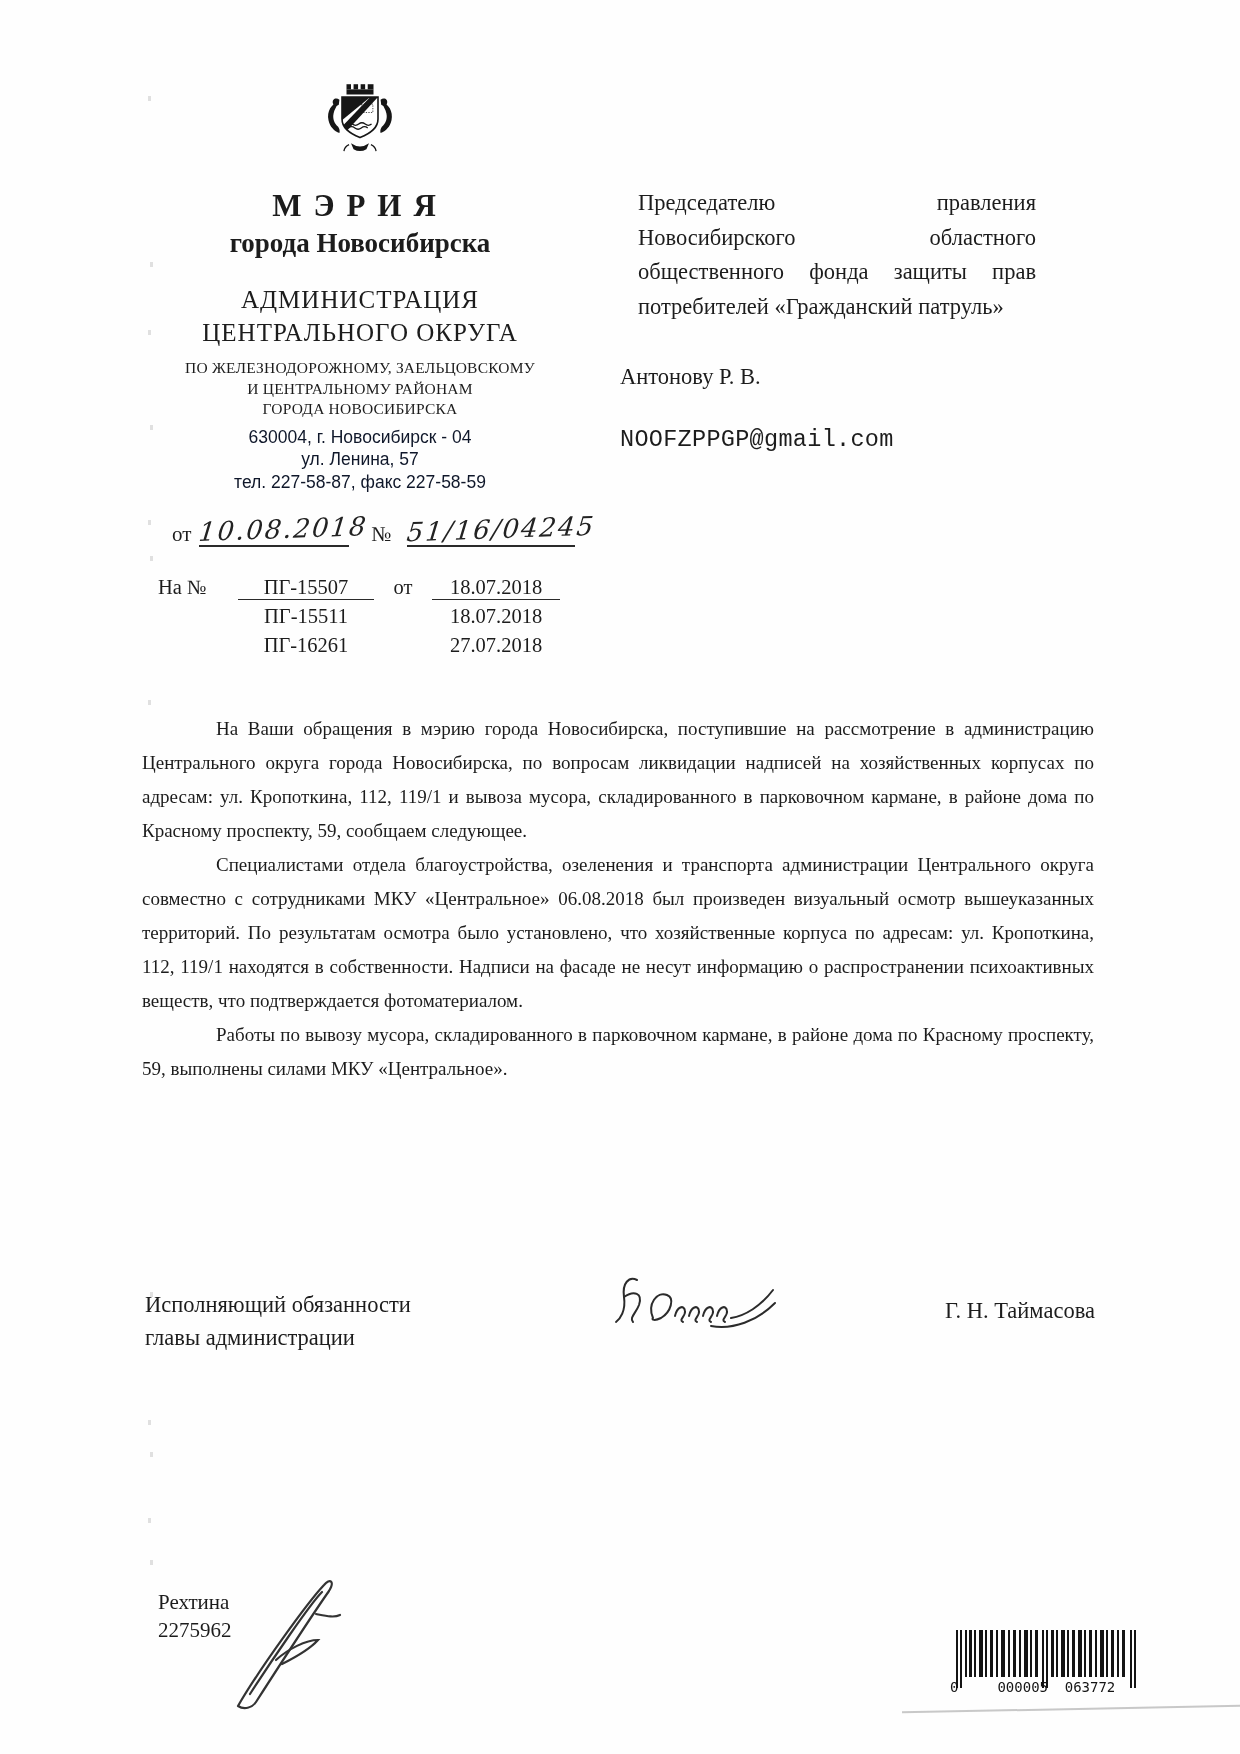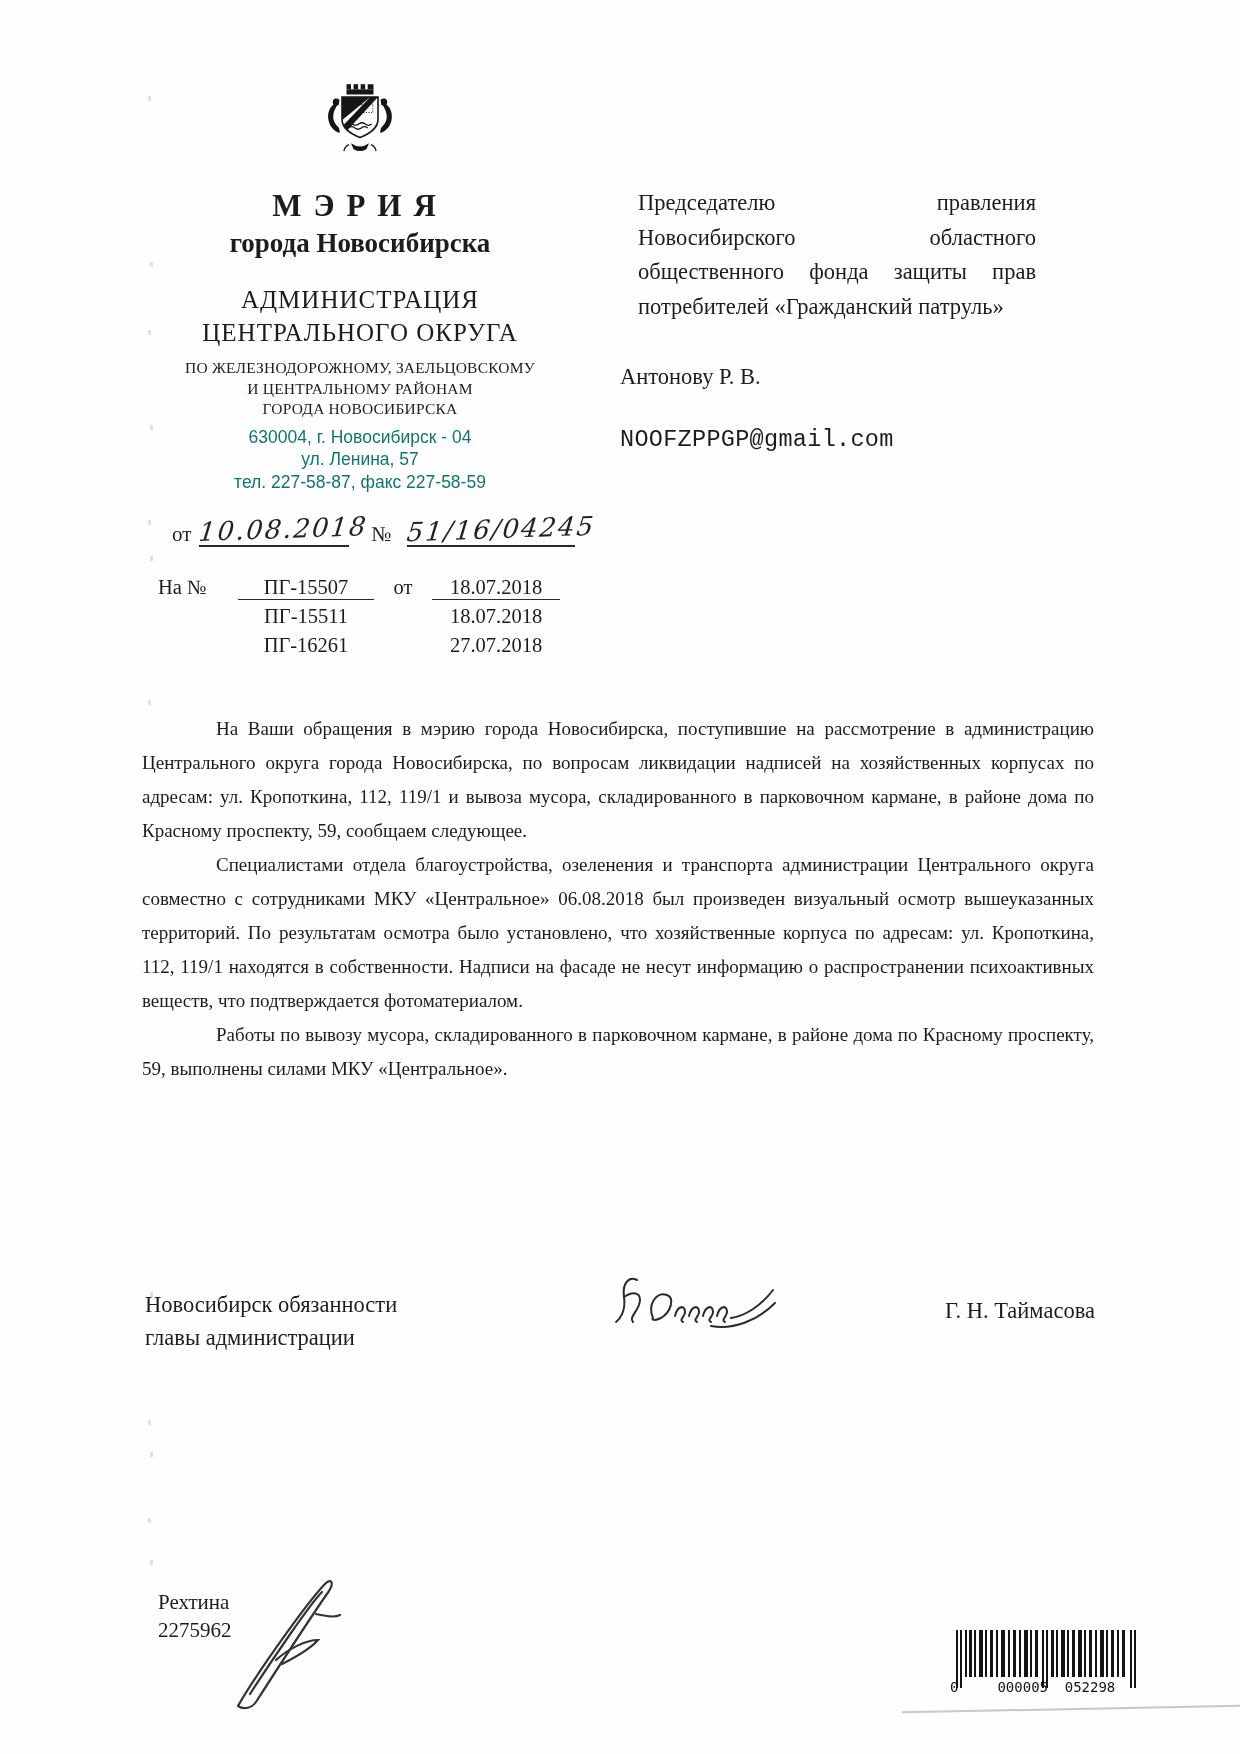--- a/index.html
+++ b/index.html
@@ -10,21 +10,21 @@
   }
 
   
   .letterhead { position:absolute; left:140px; top:80px; width:440px; text-align:center; }
   .emblem { display:block; margin:0 auto; }
   .org-line1 { font-size:31px; font-weight:bold; letter-spacing:12px; margin-top:16px; }
   .org-line2 { font-size:27px; font-weight:bold; margin-top:4px; }
   .division-line { font-size:25px; letter-spacing:1px; line-height:33px; }
   .division-wrap { margin-top:24px; }
   .districts { font-size:15.5px; line-height:20.5px; margin-top:9px; letter-spacing:.2px; }
-  .addr { font-family:"Liberation Sans", sans-serif; font-size:17.5px; line-height:22.5px; margin-top:6px; color:#0f766e; }
+  .addr { font-family:"Liberation Sans", sans-serif; font-size:17.5px; line-height:22.5px; margin-top:6px; color:#0f172a; }
 
   
   .recipient { position:absolute; left:620px; top:168px; width:434px; font-size:22.5px; }
   .recipient-title { margin:18px; text-align:justify; text-align-last:left; line-height:34.5px; }
   .recipient-name { margin:40px 0 0 0; }
   .recipient-email { margin:36px 0 0 0; font-size:23.5px; letter-spacing:.3px;font-family:Liberation Mono, monospace; }
 
   
   .outgoing { position:absolute; left:172px; top:514px; display:flex; align-items:flex-end; font-size:21px; }
   .uline { border-bottom:2px solid #2a2a2a; text-align:center; }
@@ -170,21 +170,21 @@
   </div>
 
   <main class="body-text">
     <p>На Ваши обращения в мэрию города Новосибирска, поступившие на рассмотрение в администрацию Центрального округа города Новосибирска, по вопросам ликвидации надписей на хозяйственных корпусах по адресам: ул. Кропоткина, 112, 119/1 и вывоза мусора, складированного в парковочном кармане, в районе дома по Красному проспекту, 59, сообщаем следующее.</p>
     <p>Специалистами отдела благоустройства, озеленения и транспорта администрации Центрального округа совместно с сотрудниками МКУ «Центральное» 06.08.2018 был произведен визуальный осмотр вышеуказанных территорий. По результатам осмотра было установлено, что хозяйственные корпуса по адресам: ул. Кропоткина, 112, 119/1 находятся в собственности. Надписи на фасаде не несут информацию о распространении психоактивных веществ, что подтверждается фотоматериалом.</p>
     <p>Работы по вывозу мусора, складированного в парковочном кармане, в районе дома по Красному проспекту, 59, выполнены силами МКУ «Центральное».</p>
   </main>
 
   <div class="sig">
     <div class="sig-pos">
-      <div>Новосибирск обязанности</div>
+      <div>Исполняющий обязанности</div>
       <div>главы администрации</div>
     </div>
     <svg class="sig-script" width="175" height="75" viewBox="0 0 175 75" aria-hidden="true" fill="none" stroke="#2b2b2b" stroke-width="2" stroke-linecap="round">
       <path d="M30,14 C22,10 15,17 17,31 C19,45 13,53 9,56"></path>
       <path d="M17,31 C27,24 36,27 32,39 C29,47 22,52 26,56"></path>
       <path d="M46,52 C40,38 50,25 60,29 C68,32 64,46 54,52 C48,55 44,54 46,52"></path>
       <path d="M68,50 c2,-9 9,-12 10,-5 c1,5 -7,9 -2,11"></path>
       <path d="M82,50 c2,-9 9,-12 10,-5 c1,5 -7,9 -2,11"></path>
       <path d="M96,50 c2,-9 9,-12 10,-5 c1,5 -7,9 -2,11"></path>
       <path d="M110,50 c2,-9 9,-12 10,-5 c1,5 -7,9 -2,11"></path>
@@ -240,18 +240,18 @@
           <rect x="161" y="0" width="3" height="47"></rect>
         <rect x="167" y="0" width="2" height="47"></rect>
           <rect x="172" y="0" width="3" height="47"></rect>
         <rect x="180" y="0" width="2" height="58"></rect>
           <rect x="184" y="0" width="2" height="58"></rect>
       </g>
     </svg>
     <div class="barcode-digits">
       <span class="bd-lead">0</span>
       <span class="bd-g1">000005</span>
-      <span class="bd-g2">052298</span>
+      <span class="bd-g2">063772</span>
     </div>
   </div>
 
   <div class="scan-line"></div>
 </div>
 
 </body></html>

